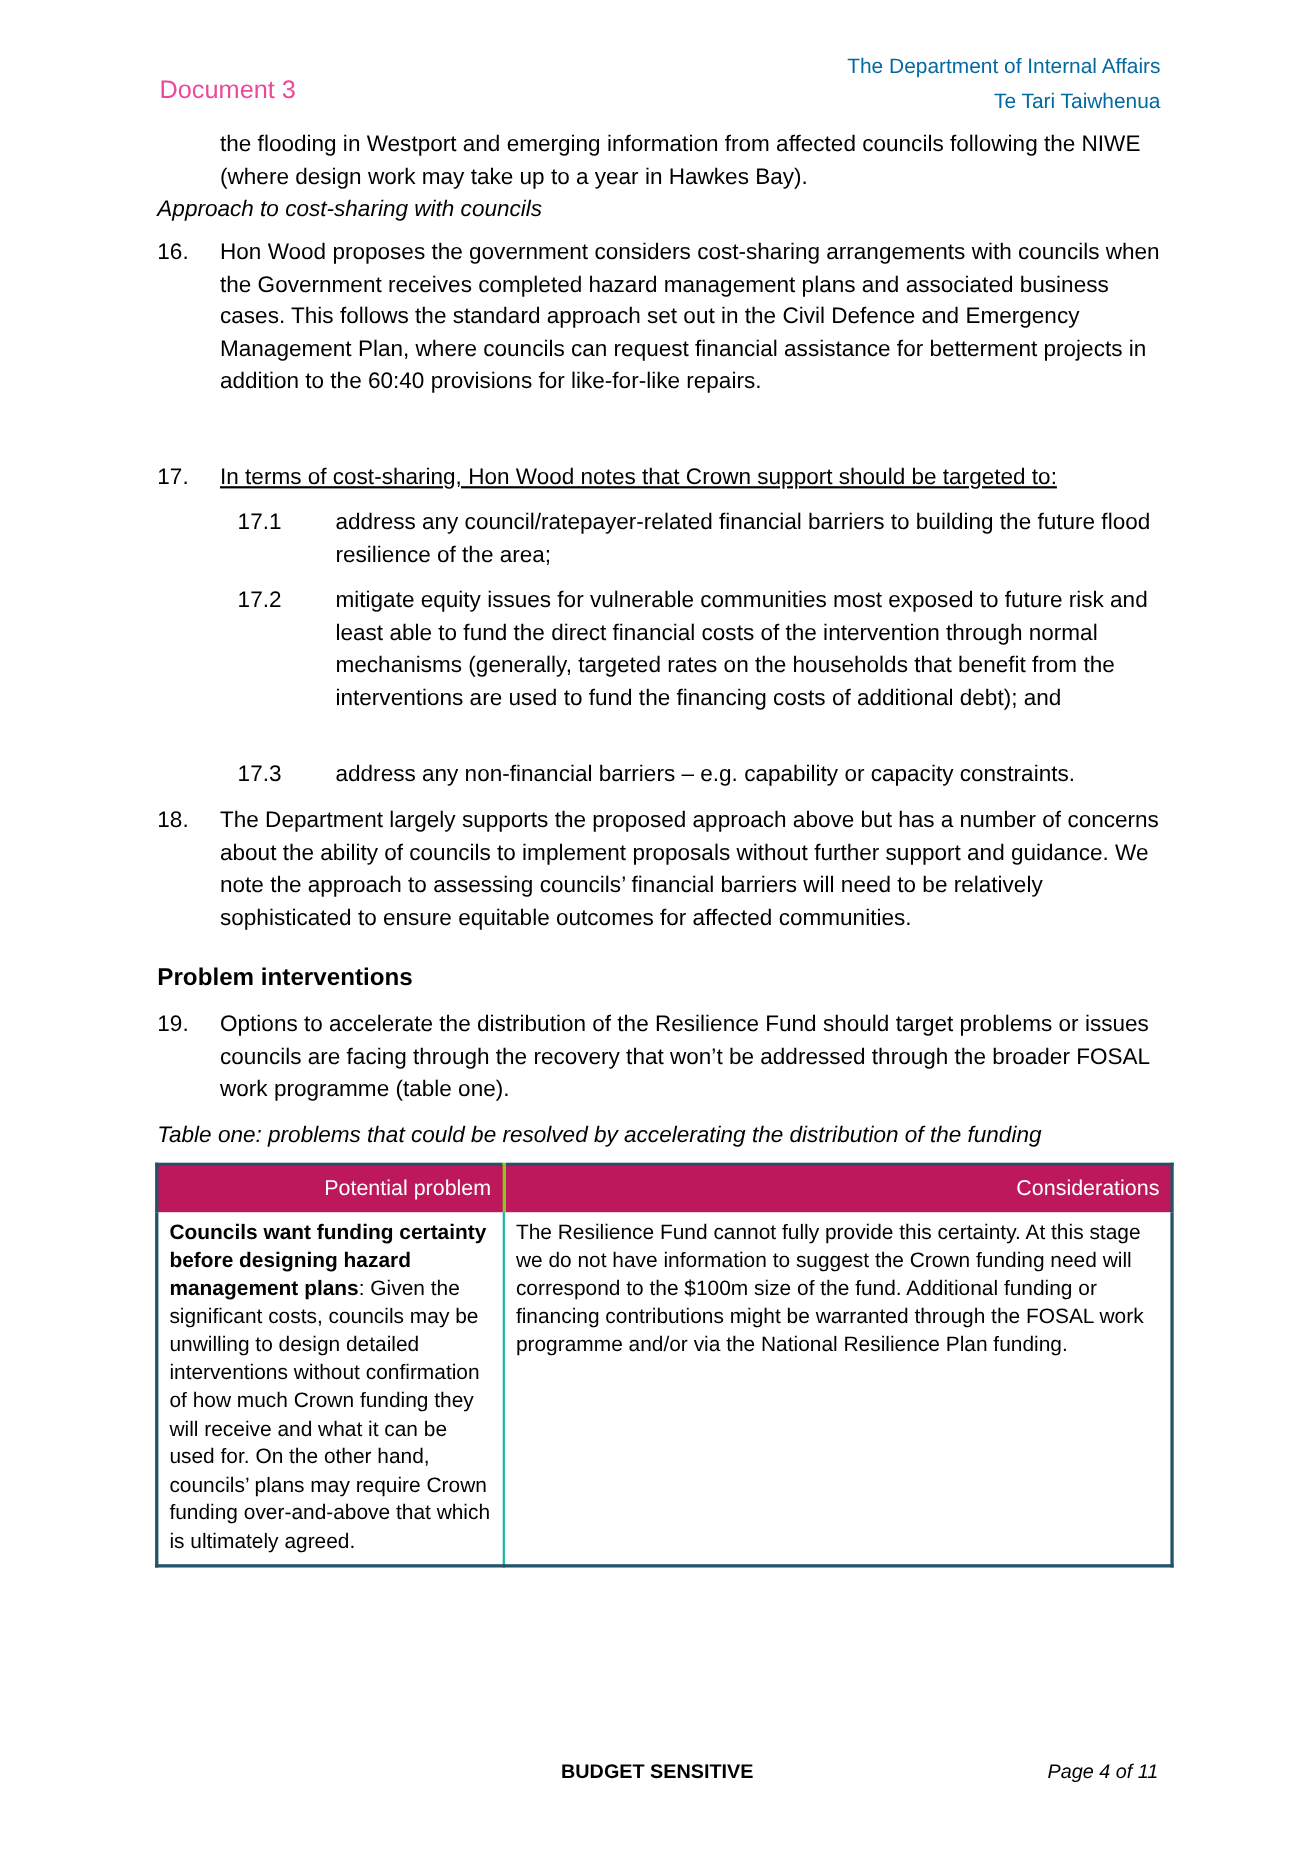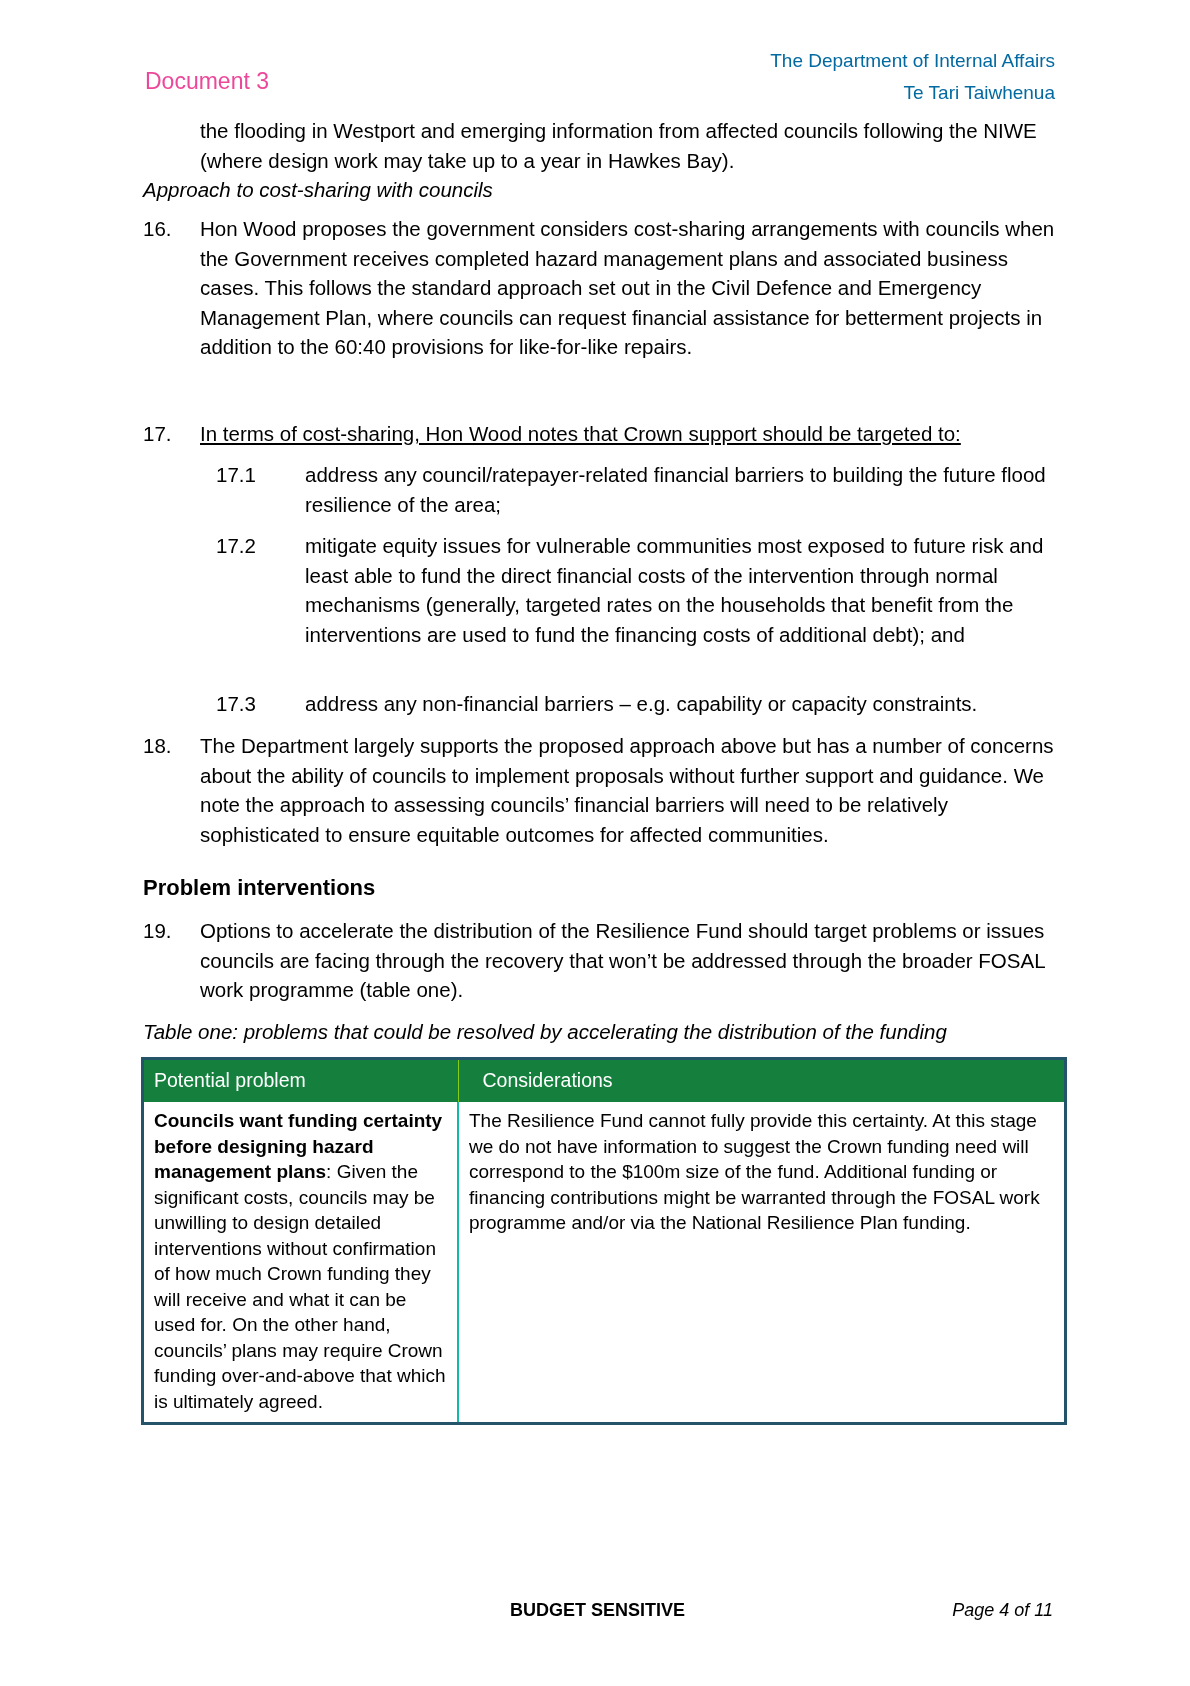--- a/index.html
+++ b/index.html
@@ -15,23 +15,23 @@
     .para { position: absolute; left: 143px; width: 920px; }
     .para .num { position: absolute; left: 0; top: 0; }
     .para .txt { margin-left: 57px; }
     .sub { position: absolute; left: 200px; width: 860px; }
     .sub .num { position: absolute; left: 0; top: 0; margin-left: 16px; }
     .sub .txt { margin-left: 105px; }
     .heading { position: absolute; left: 143px; top: 875px; font-weight: bold; font-size: 22px; }
     .table-caption { position: absolute; left: 143px; top: 1020px; font-style: italic; font-size: 20.5px; }
     table.prob { position: absolute; left: 141px; top: 1057px; width: 926px;
       border-collapse: collapse; border: 3px solid #235469; font-size: 19px; line-height: 25.5px; }
-    table.prob th { background: #15803d; color: #fff; text-align: left; font-weight: normal;
+    table.prob th { background: #be185d; color: #fff; text-align: right; font-weight: normal;
       padding: 6px 10px; font-size: 19.5px; height: 30px; }
-    table.prob th + th { border-left: 1px solid #84cc16; padding-left: 24px; }
+    table.prob th + th { border-left: 3px solid #84cc16; padding-left: 24px; }
     table.prob td { vertical-align: top; padding: 6px 10px 8px 10px; }
     table.prob td.c1 { width: 293px; border-right: 2px solid #14b8a6; border-radius: 29px; }
     .bold { font-weight: bold; }
     .footer-center { position: absolute; left: 510px; top: 1600px; font-weight: bold; font-size: 18px; }
     .footer-right { position: absolute; right: 137px; top: 1600px; font-style: italic; font-size: 18px; }
   </style>
 </head>
 <body>
 
 <div class="doc-label">Document 3</div>

